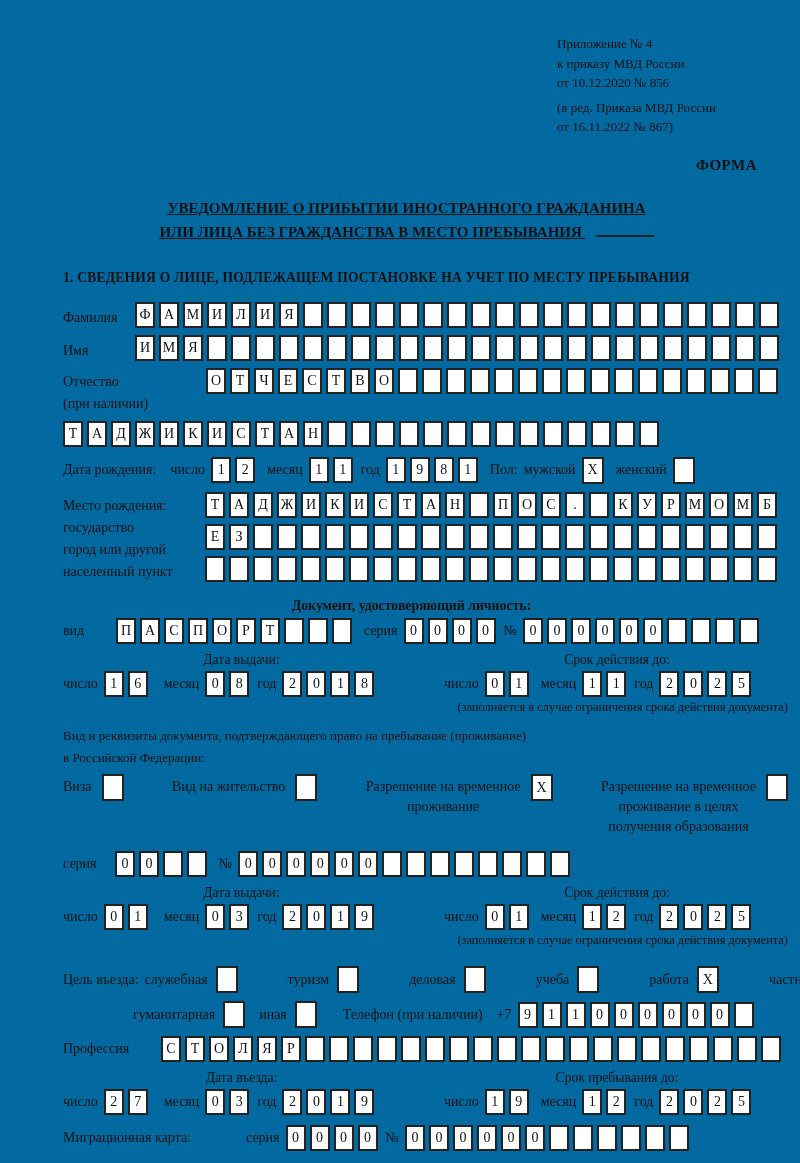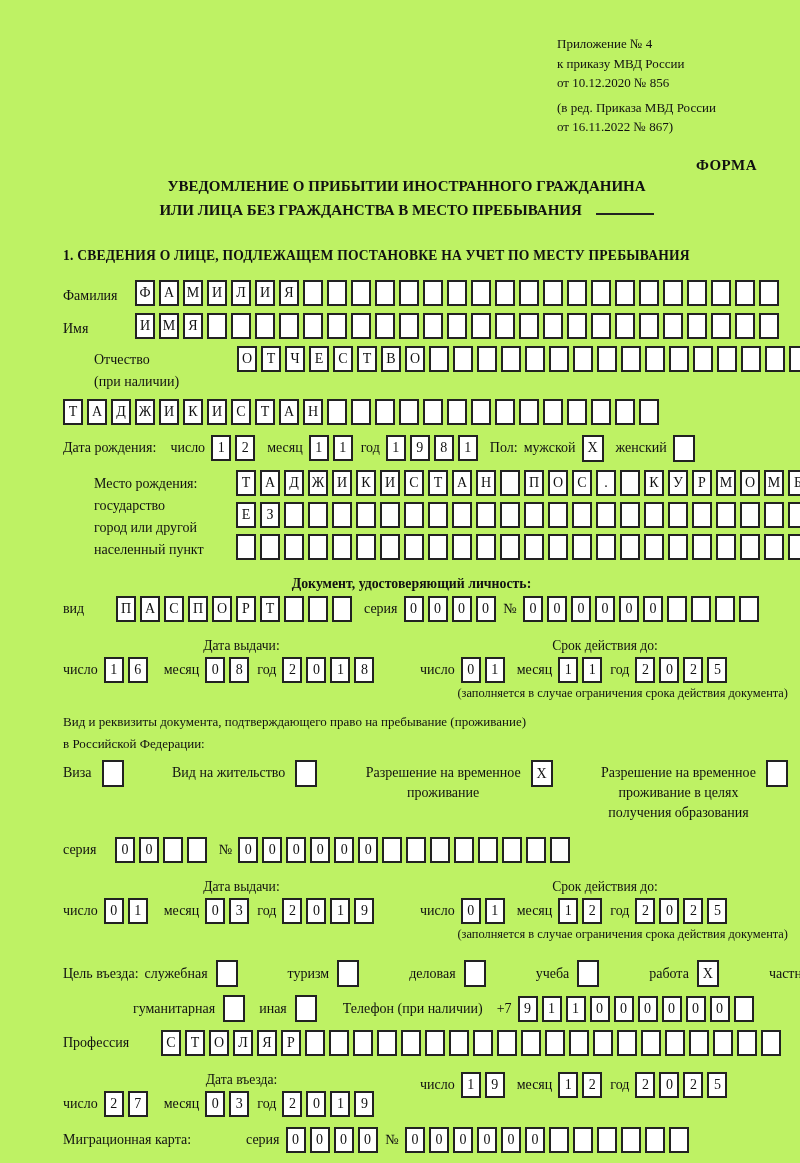--- a/index.html
+++ b/index.html
@@ -1,48 +1,48 @@
 <!DOCTYPE html>
 <html lang="ru"><head>
 <meta charset="utf-8">
 <style>
   * { margin:0; padding:0; box-sizing:border-box; }
   html,body { background:#fff; }
   body { font-family:"Liberation Serif","DejaVu Serif",serif; color:#111; }
-  .page { width:800px; height:1163px; padding:34px 10px 16px 63px; overflow:hidden; background:#bef264; position:relative; }
+  .page { width:800px; height:1163px; padding:34px 10px 16px 63px; overflow:hidden; background:#0369a1; position:relative; }
 
   
   .appendix { margin-left:494px; font-size:13px; line-height:1.5; }
   .appendix .blockgap { margin-top:5px; }
   .forma { text-align:right; margin-right:33px; margin-top:20px; font-weight:bold; font-size:15px; letter-spacing:.5px; }
 
   
-  .title { text-align:center; font-weight:bold; font-size:15px; line-height:1.6; margin-right:40px; }
+  .title { text-align:center; font-weight:bold; font-size:15px; line-height:1.6; margin-top:22px; margin-right:40px;text-decoration:underline; }
   .title-underline { display:inline-block; width:58px; border-bottom:2px solid #222; height:12px; margin-left:10px; }
   .sec-heading { font-weight:bold; font-size:13.6px; margin-top:26px; letter-spacing:.2px; }
 
   
   .frow { display:flex; align-items:flex-start; margin-top:6px; }
   .frow.vcenter { align-items:center; }
   .flabel { font-size:14px; flex:0 0 auto; padding-top:5px; line-height:22px; }
-  .lbl-col { font-size:14px; line-height:22px; flex:0 0 auto; padding-top:3px;margin-left:31px; }
+  .lbl-col { font-size:14px; line-height:22px; flex:0 0 auto; padding-top:3px; }
   .cells { display:flex; flex:0 0 auto; }
   .cell { width:20px; height:26px; border:2px solid #222; margin-right:4px; display:inline-flex;
           align-items:center; justify-content:center; font-size:14px; flex:0 0 auto; background:#fff; }
   .cellrows .cells { margin-bottom:6px; }
   .checkbox { width:22px; height:27px; border:2px solid #222; display:inline-flex; align-items:center;
               justify-content:center; font-size:14px; flex:0 0 auto; background:#fff; }
   .ilabel { font-size:14px; margin:0 6px 0 0; white-space:nowrap; align-self:center; }
   .ml8 { margin-left:8px; } .ml12 { margin-left:12px; } .ml4 { margin-left:4px; }
 
   
   .doc-heading { text-align:center; font-weight:bold; font-size:13.8px; margin-top:10px; margin-right:30px; }
 
   
-  .date-pair { display:flex; margin-top:16px; }
+  .date-pair { display:flex; margin-top:8px;gap:24px; }
   .date-col-l { width:357px; flex:0 0 auto; }
   .date-col-r { flex:1 1 auto; }
   .date-head { text-align:center; font-size:13.6px; margin-bottom:3px; }
   .date-row { display:flex; align-items:center; }
   .date-note { text-align:right; font-size:12.4px; margin-top:3px; margin-right:2px; }
 
   
   .res-lines { font-size:13px; line-height:1.75; margin-top:10px; }
   .options-row { display:flex; align-items:flex-start; margin-top:4px; justify-content:space-between; padding-right:2px; }
   .opt { display:flex; align-items:flex-start;font-family:Liberation Serif, serif; }
@@ -639,20 +639,21 @@
         <span class="ilabel ml4">год</span>
         <span class="cells">
             <span class="cell">2</span>
             <span class="cell">0</span>
             <span class="cell">1</span>
             <span class="cell">9</span>
           </span>
       </div>
     </div>
     <div class="date-col-r">
+      <div class="date-head">Срок пребывания до:</div>
       <div class="date-row">
         <span class="ilabel">число</span>
         <span class="cells">
             <span class="cell">1</span>
             <span class="cell">9</span>
           </span>
         <span class="ilabel ml8">месяц</span>
         <span class="cells">
             <span class="cell">1</span>
             <span class="cell">2</span>

